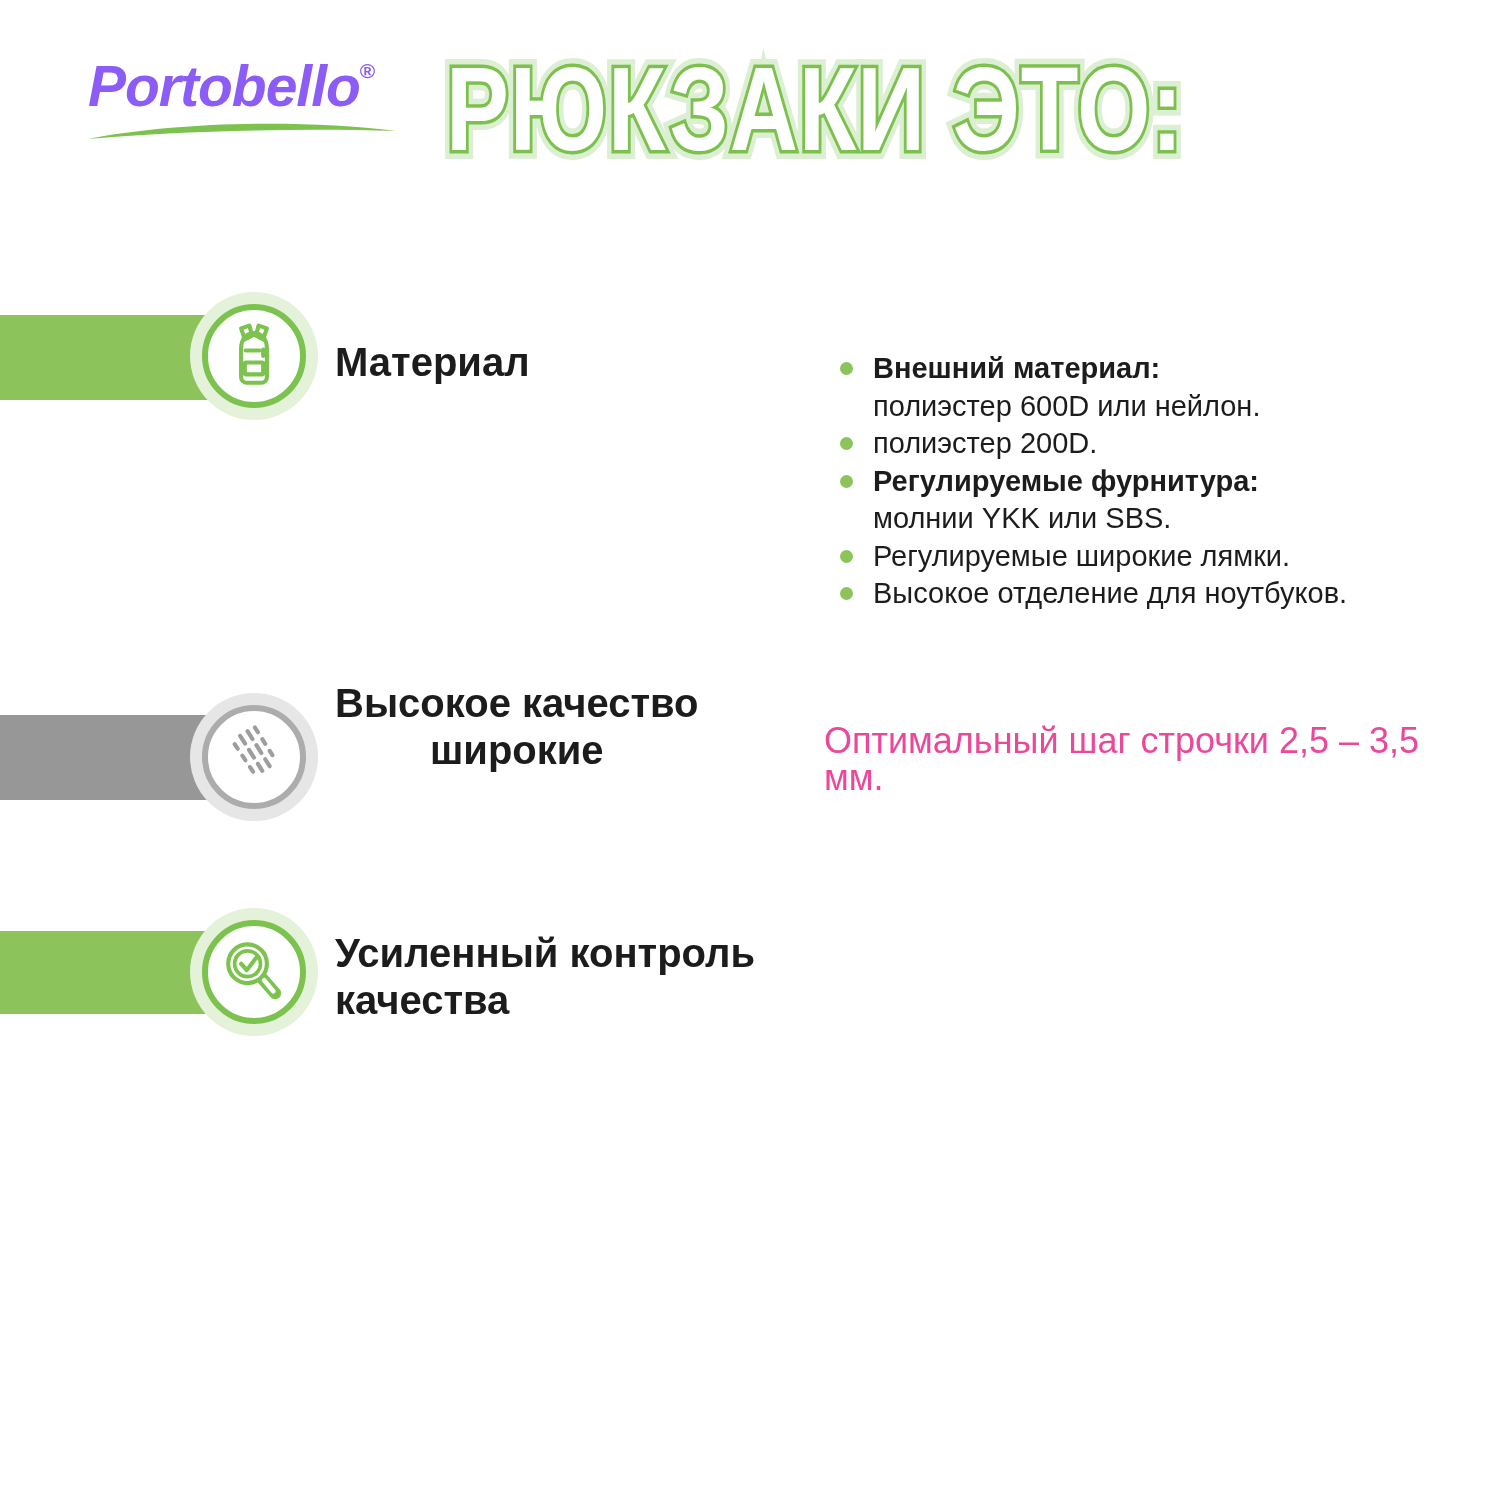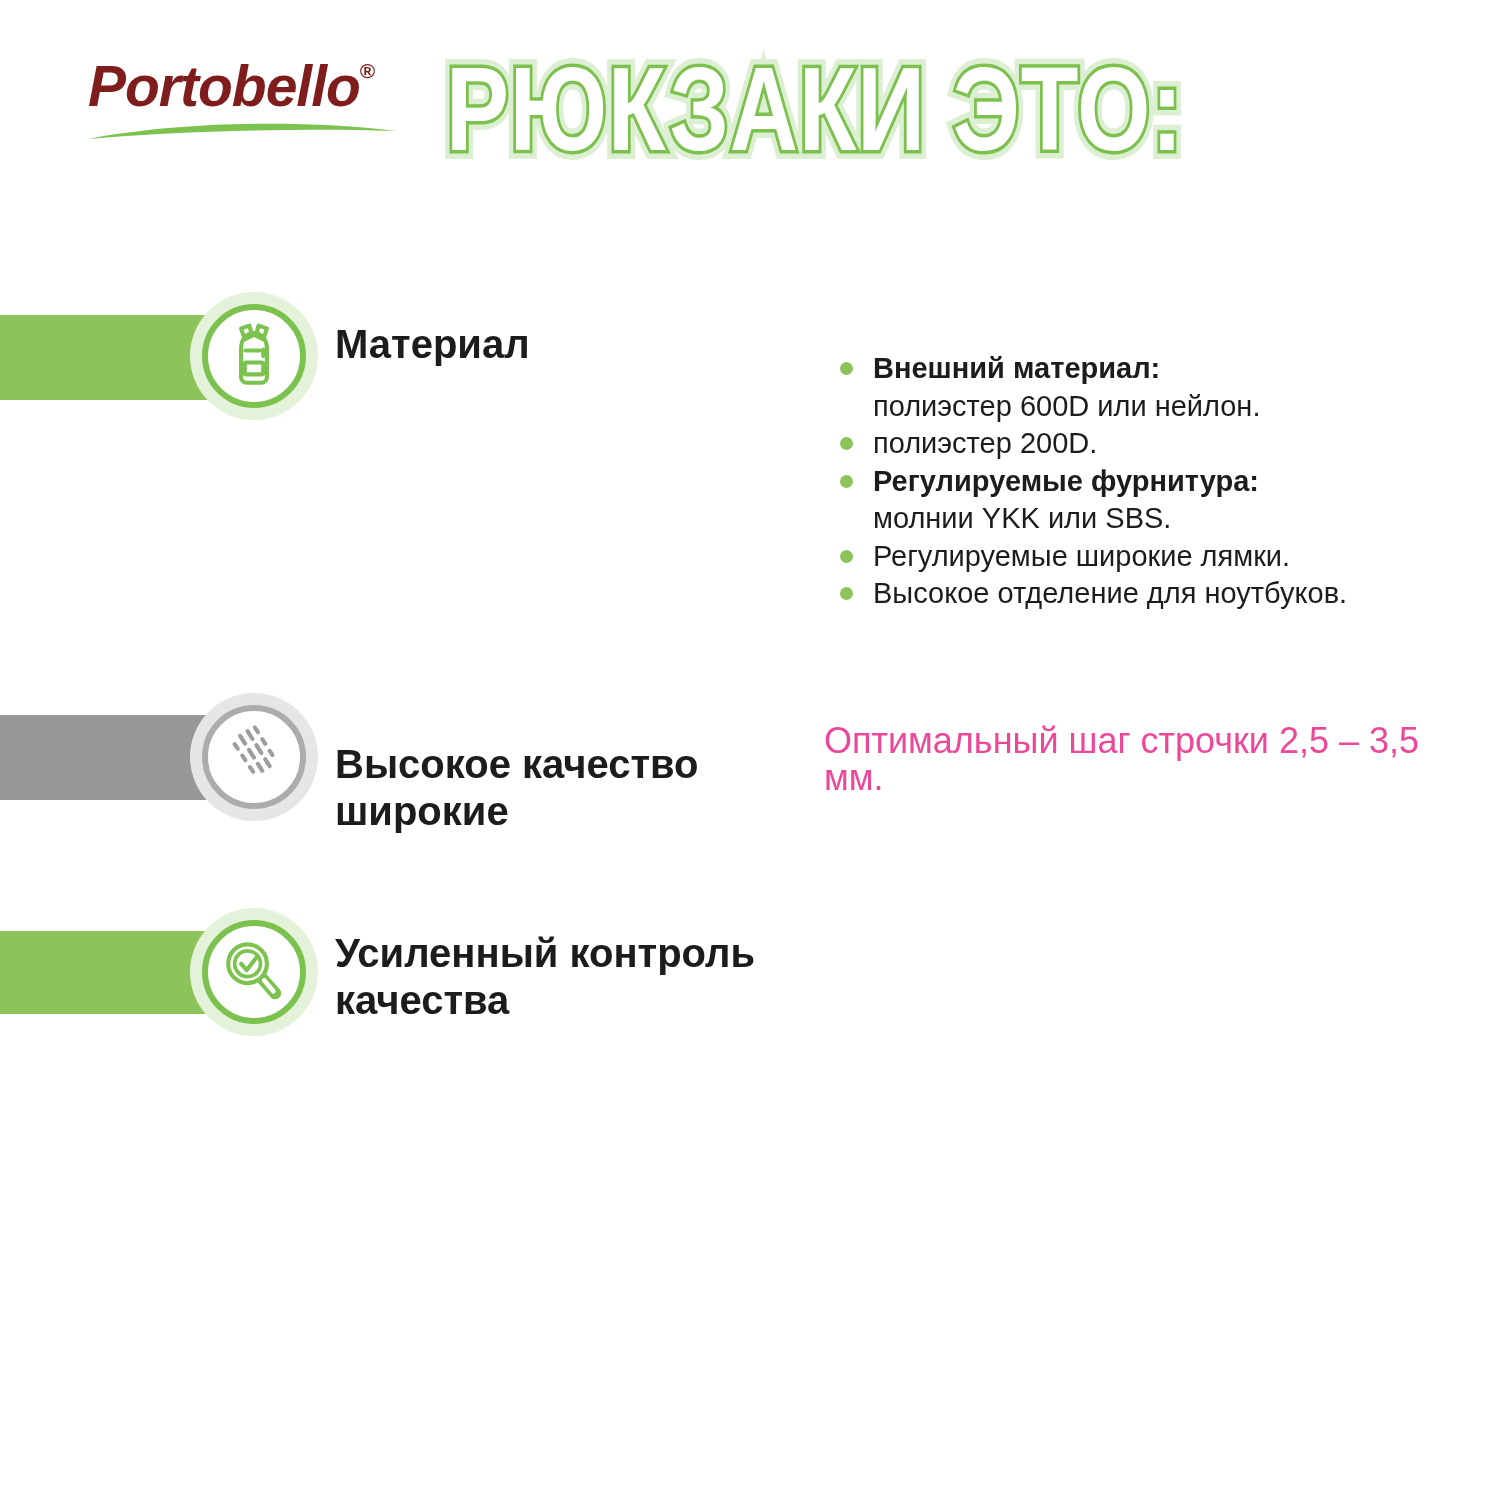--- a/index.html
+++ b/index.html
@@ -10,21 +10,21 @@
     overflow:hidden;
     font-family:"Liberation Sans", sans-serif;
     color:#1c1c1c;
   }
 
   
   .logo{position:absolute;left:88px;top:58px;}
   .logo-text{
     font-style:italic;font-weight:bold;
     font-size:57px;line-height:1;
-    color:#7f1d1d;letter-spacing:-1px;
+    color:#8b5cf6;letter-spacing:-1px;
     white-space:nowrap;
   }
   .logo-reg{font-size:21px;vertical-align:28px;font-style:normal;letter-spacing:0;}
   .logo-swoosh{position:absolute;left:-4px;top:61px;}
 
   
   .title-stack{
     position:absolute;left:446px;top:50px;
     transform:scaleX(0.8);transform-origin:0 0;
     height:130px;
@@ -60,22 +60,22 @@
   .icon-svg{position:absolute;left:219px;}
   .row1 .icon-svg{top:321px;}
   .row2 .icon-svg{top:722px;}
   .row3 .icon-svg{top:937px;}
 
   .heading{
     position:absolute;left:335px;
     font-size:40px;font-weight:bold;line-height:47px;
     color:#1c1c1c;
   }
-  .row1 .heading{top:321px;}
-  .row2 .heading{top:741px;}
+  .row1 .heading{top:339px;}
+  .row2 .heading{top:680px;text-align:center;}
   .row3 .heading{top:930px;}
   .heading span{display:block;}
   .heading span:empty{display:none;}
 
   
   .bullets{
     position:absolute;left:824px;top:334px;width:620px;
     list-style:none;margin:16px;padding:0;
     font-size:29px;line-height:37.5px;
   }

